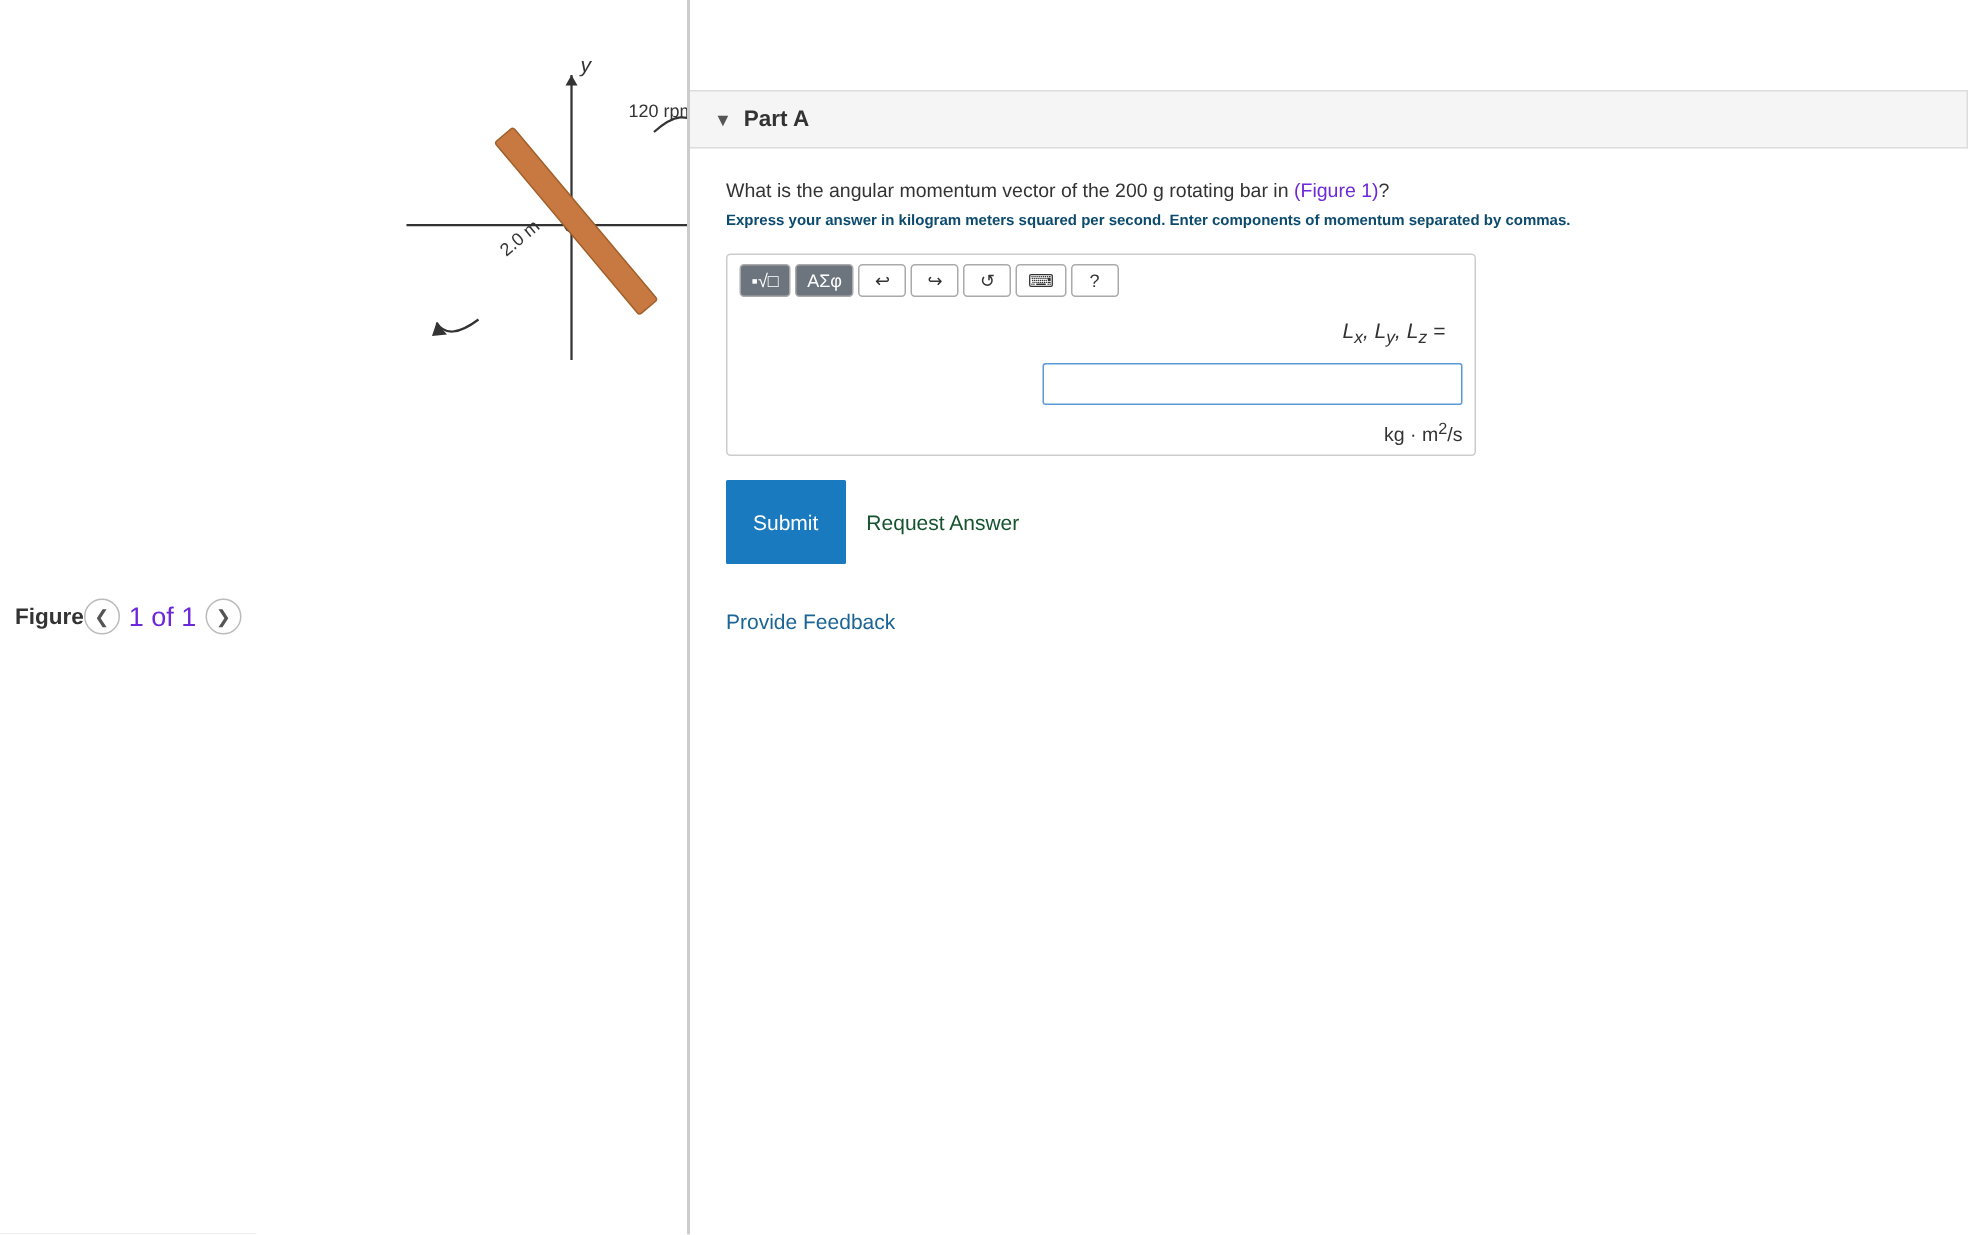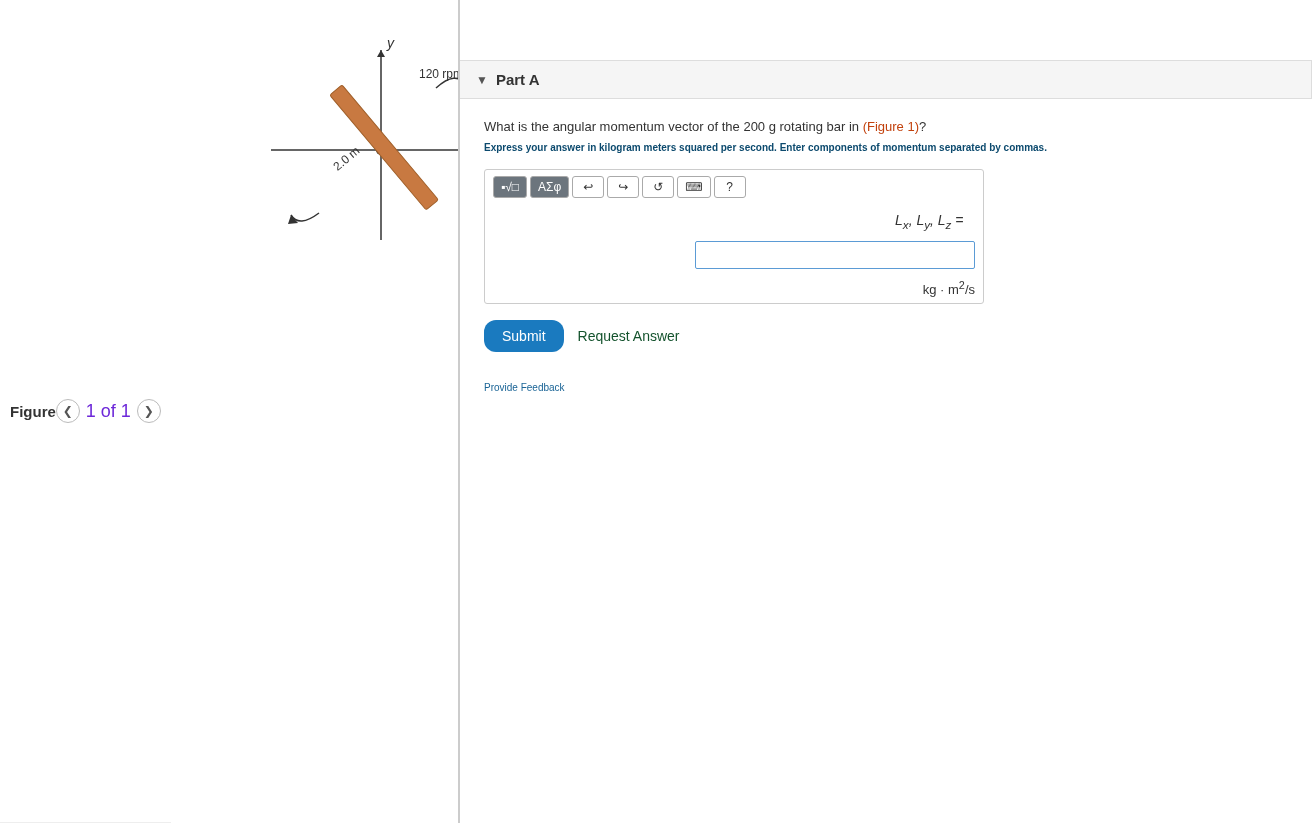--- a/index.html
+++ b/index.html
@@ -107,21 +107,21 @@
     }
     .question-body {
       padding: 20px 24px;
     }
     .question-text {
       font-size: 13px;
       color: #333;
       margin-bottom: 8px;
     }
     .question-text a {
-      color: #c2410c;
+      color: #6d28d9;
       text-decoration: none;
     }
     .question-instruction {
       font-size: 10px;
       font-weight: bold;
       color: #0c4a6e;
       margin-bottom: 16px;
     }
     
     .math-input-container {
@@ -184,35 +184,35 @@
     .actions-row {
       margin-top: 16px;
       display: flex;
       align-items: center;
       gap: 14px;
     }
     .submit-btn {
       background: #1a7abf;
       color: #fff;
       border: none;
-      border-radius: 12px;
-      padding: 8px 18px;
+      border-radius: 1px;
+      padding: 20px 18px;
       font-size: 14px;
       cursor: pointer;
     }
     .request-answer-link {
       color: #14532d;
       text-decoration: none;
       font-size: 14px;
       cursor: pointer;
     }
     .provide-feedback-link {
       color: #1a6496;
       text-decoration: none;
-      font-size: 10px;
+      font-size: 14px;
       cursor: pointer;
       display: block;
       margin-top: 30px;
     }
   </style>
 </head>
 <body>
 
 <div class="layout">
 

